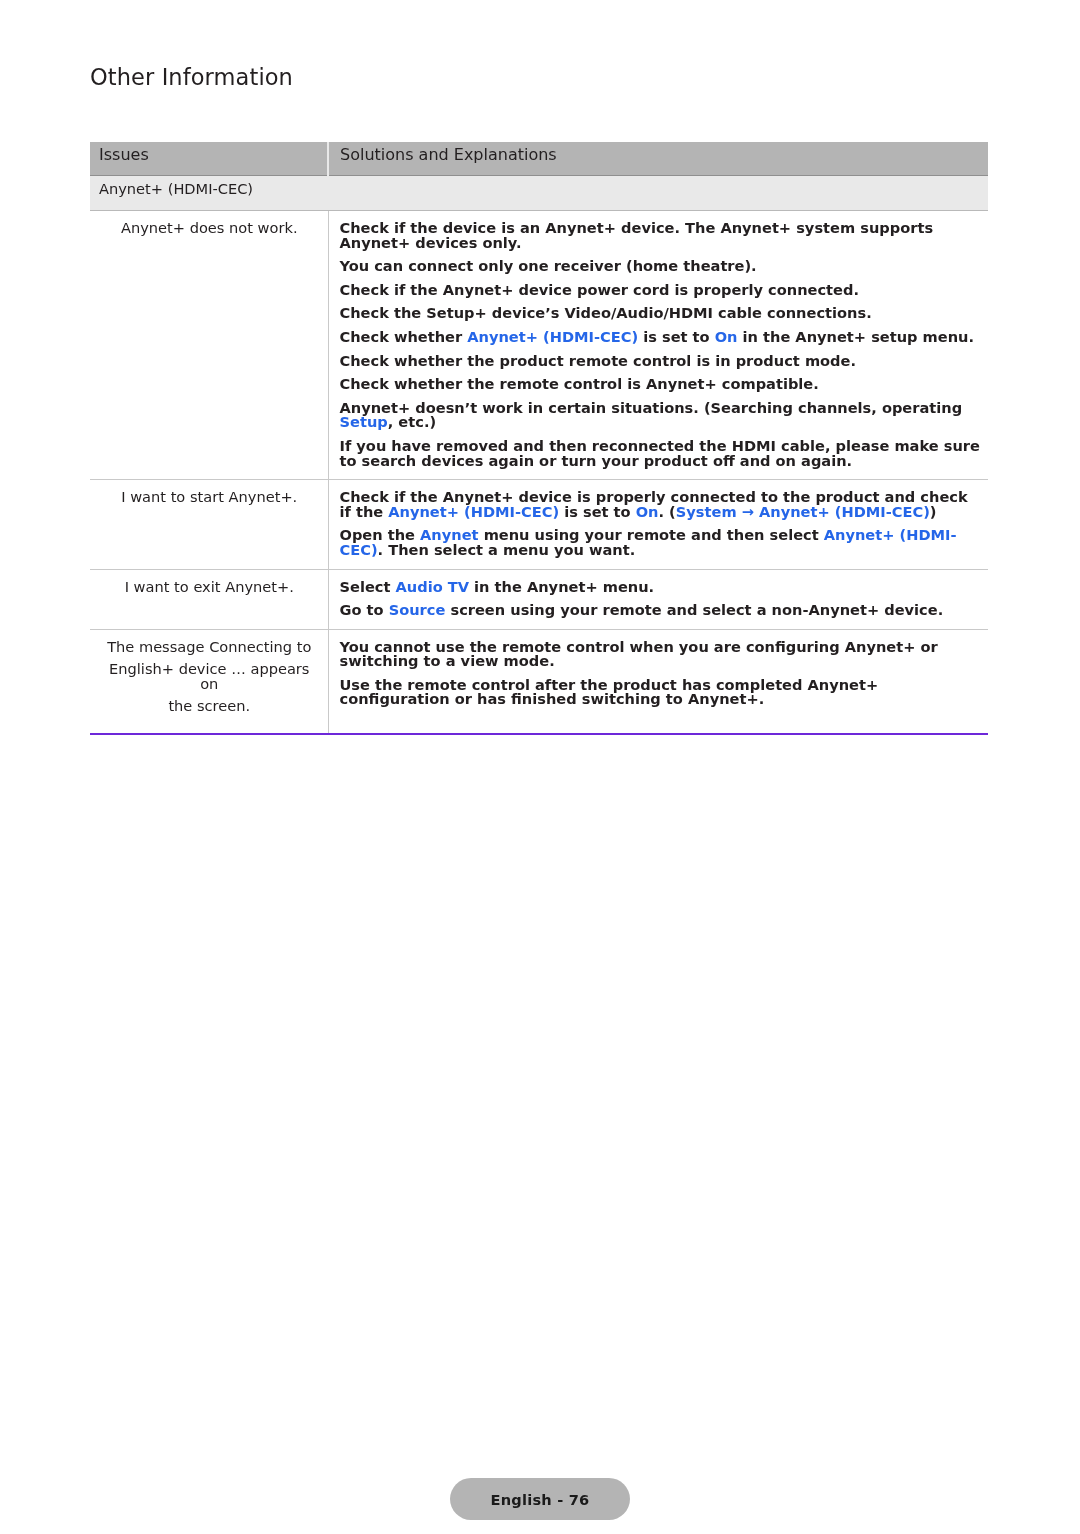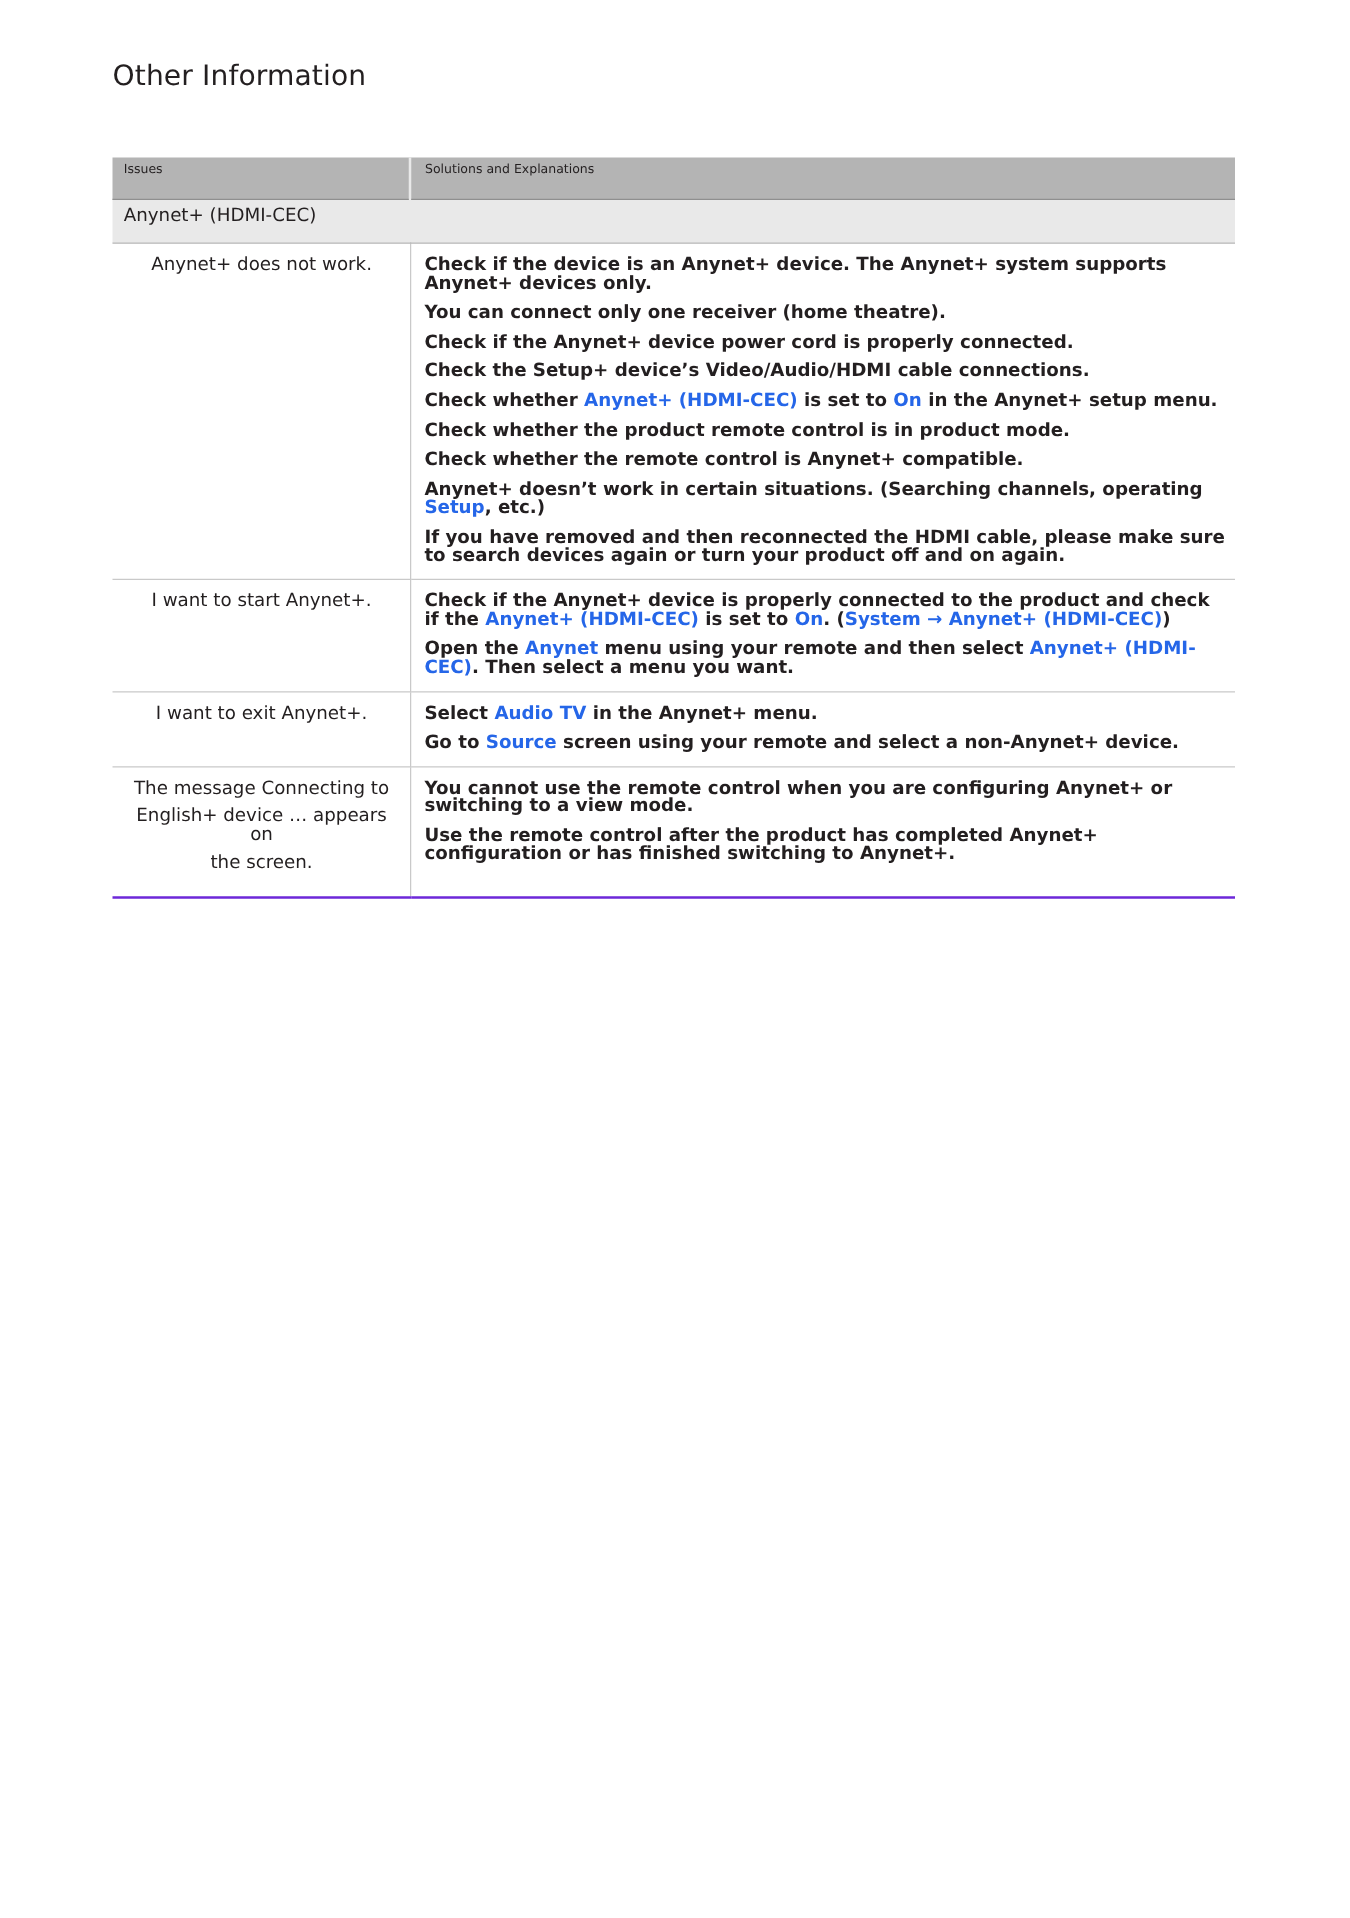--- a/index.html
+++ b/index.html
@@ -10,21 +10,21 @@
   body {
     width: 1080px;
     height: 1534px;
     position: relative;
     font-family: "DejaVu Sans", "Liberation Sans", sans-serif;
     color: #231f20;
     -webkit-font-smoothing: antialiased;
   }
   .page {
     position: absolute;
-    left: 0; top: 0;
+    left: 0; top: 16px;
     width: 1080px;
     height: 1440px;
     box-sizing: border-box;
   }
   .page-title {
     position: absolute;
     left: 90px;
     top: 48px;
     font-size: 22.5px;
     font-weight: 400;
@@ -52,21 +52,21 @@
     vertical-align: top;
     text-align: left;
     font-weight: 400;
   }
 
   
   tr.head th {
     background: #b4b4b4;
     height: 28px;
     color: #231f20;
-    font-size: 10px;
+    font-size: 16px;
     border-bottom: 1px solid #8f8f8f;
   }
   tr.head th.h1 {
     padding: 5px 0 0 9px;
     border-right: 2px solid #e9e9e9;
   }
   tr.head th.h2 {
     padding: 5px 0 0 11px;
   }
 
@@ -190,14 +190,15 @@
             <span class="line">the screen.</span>
           </td>
           <td class="sol">
             <span class="line"><span>You cannot use the remote control when you are configuring Anynet+ or switching to a view mode.</span></span>
             <span class="line"><span>Use the remote control after the product has completed Anynet+ configuration or has finished switching to Anynet+.</span></span>
           </td>
         </tr>
       </tbody>
   </table>
 
+  <div class="footer-badge">English - 76</div>
 
 </div>
 
 </body></html>

